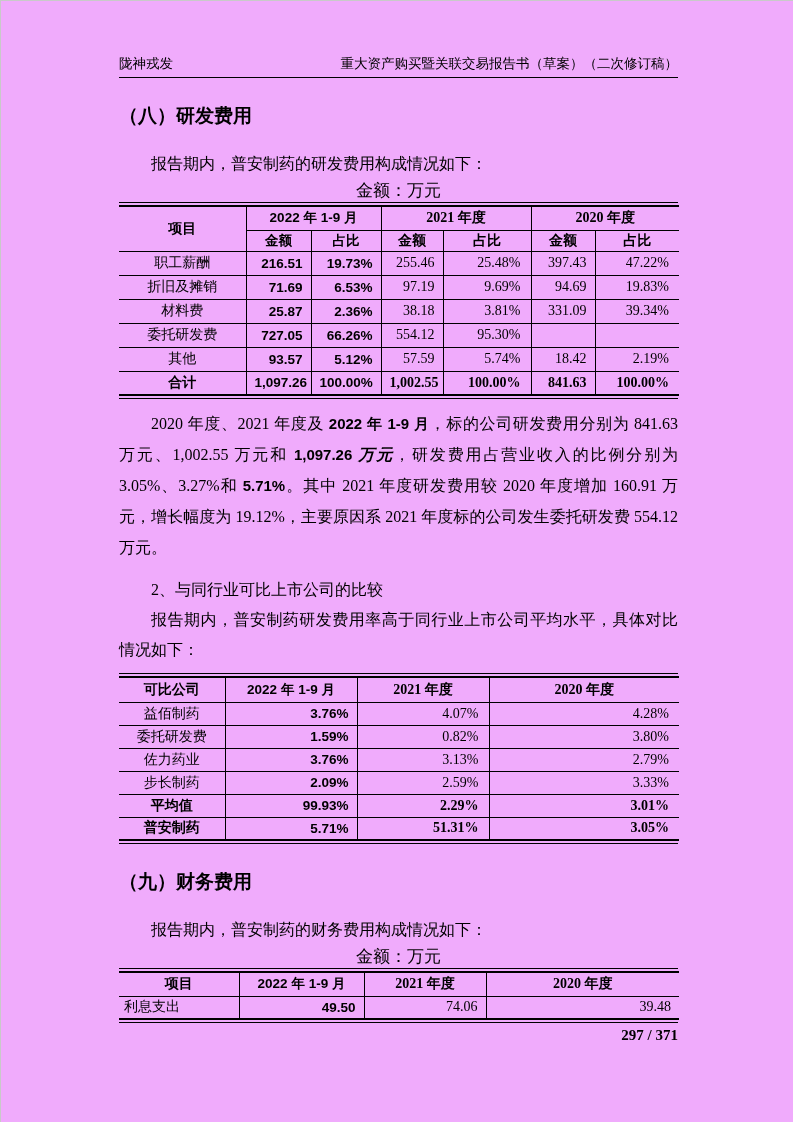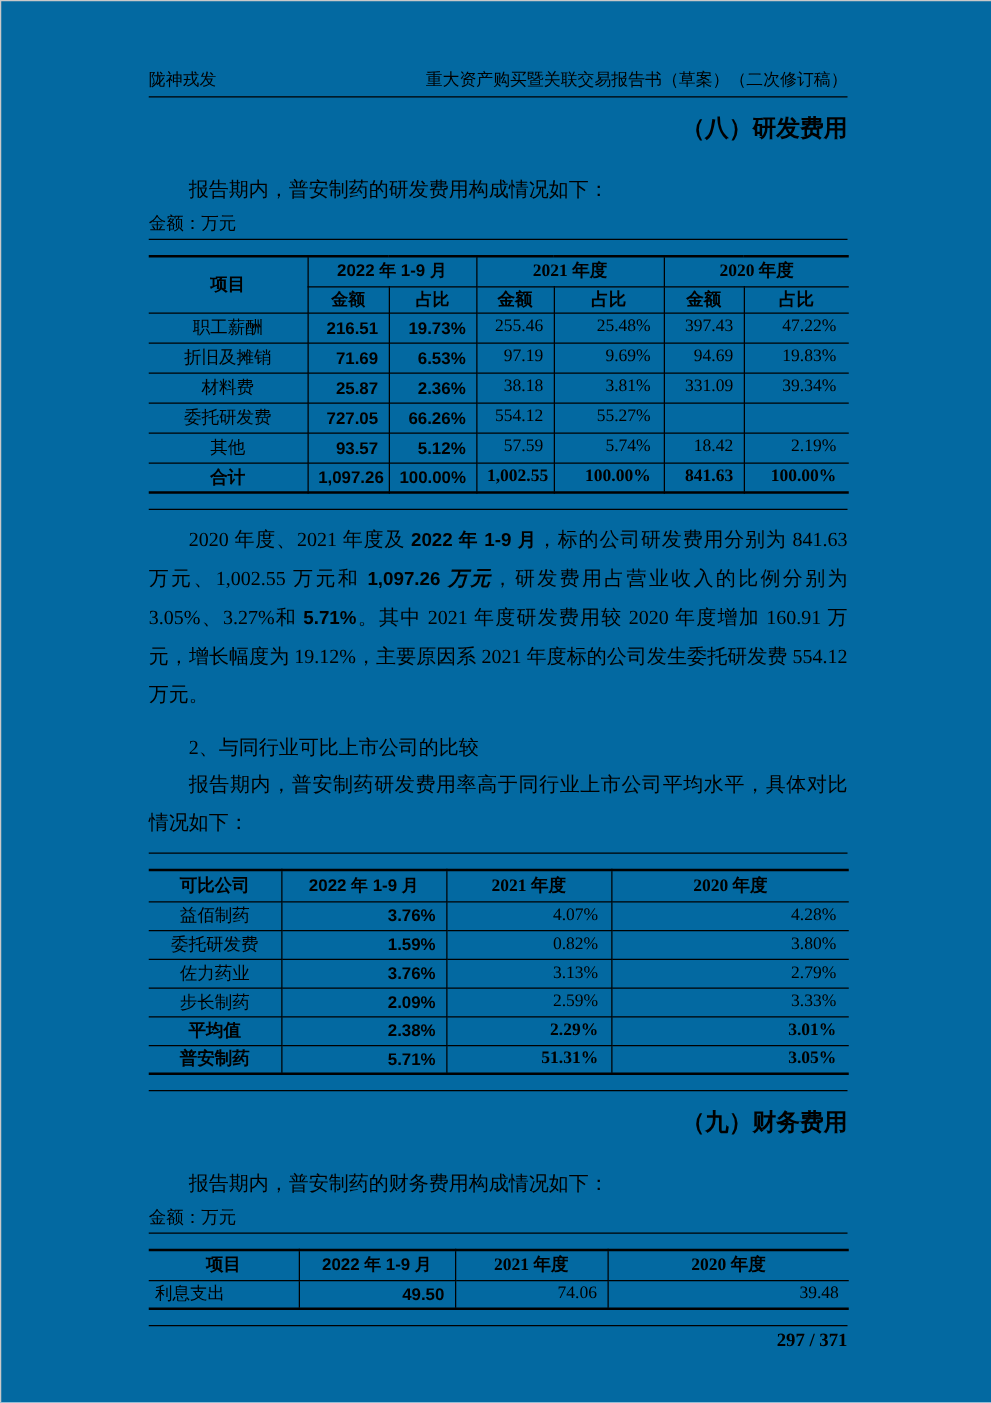--- a/index.html
+++ b/index.html
@@ -1,57 +1,56 @@
 <!DOCTYPE html>
 <html><head>
 <meta charset="utf-8">
 <style>
   * { box-sizing: border-box; }
   html,body { margin:0; padding:0; background:#ffffff; }
   .page {
     position: relative;
     width: 793px; height: 1122px;
-    background: #0369a1;
+    background: #f0abfc;
     color: #000;
     font-family: "Liberation Serif", "DejaVu Serif", serif;
     padding: 55px 115px 30px 118px;
     border-left: 1px solid #c9c9c9;
     border-top: 1px solid #c9c9c9;
     overflow: hidden;
   }
   
   .pghead {
     display: flex; justify-content: space-between; align-items: flex-end;
     font-size: 13.5px; line-height: 15px;
     border-bottom: 1.5px solid #000;
     padding-bottom: 6px;
   }
   
   .sec-title {
-    font-family: Liberation Mono, monospace;
+    font-family: Liberation Sans, sans-serif;
     font-weight: 700; font-size: 19px; line-height: 23px;
-    margin: 15px 0 0 0;
-    text-align: right;
+    margin: 26px 0 0 0;
   }
   .body-p {
     font-size: 16px; line-height: 30px;
     text-indent: 2em; text-align: justify;
     margin: 22px 0 0 0;
   }
   .body-p.tight { margin-top: 12px; }
   .analysis {
     font-size: 16px; line-height: 31px;
     text-indent: 2em; text-align: justify;
     margin: 9px 0 0 0;
   }
   .bs { font-family: "Liberation Sans", "DejaVu Sans", sans-serif; font-weight: 700; font-size: 15px; }
   .bi { font-weight: 700; font-style: italic; }
-  .unit-note { text-align: left; font-size: 14px; line-height: 19px; margin: 2px 0 0 0; }
-  
-  .tw { border-top: 1px solid #000; border-bottom: 1px solid #000; padding: 12px 0; margin-top: 2px; }
+  .unit-note { text-align: center; font-size: 17px; line-height: 19px; margin: 2px 0 0 0; }
+  
+  .tw { border-top: 1px solid #000; border-bottom: 1px solid #000; padding: 2px 0; margin-top: 2px; }
   .tw.mt8 { margin-top: 8px; }
   table.ft {
     width: 100%; border-collapse: collapse; table-layout: fixed;
     border-top: 2px solid #000; border-bottom: 2px solid #000;
     font-size: 14px;
   }
   table.ft th, table.ft td { border: 1px solid #000; padding: 1px 8px; overflow: hidden; }
   table.ft tr > *:first-child { border-left: 0; }
   table.ft tr > *:last-child  { border-right: 0; }
   table.ft tr:first-child > * { border-top: 0; }
@@ -138,21 +137,21 @@
         <td class="num">38.18</td>
         <td class="num pr10">3.81%</td>
         <td class="num">331.09</td>
         <td class="num pr10">39.34%</td>
       </tr>
       <tr>
         <td class="ctr">委托研发费</td>
         <td class="num c22">727.05</td>
         <td class="num c22">66.26%</td>
         <td class="num">554.12</td>
-        <td class="num pr10">55.27%</td>
+        <td class="num pr10">95.30%</td>
         <td class="num"></td>
         <td class="num pr10"></td>
       </tr>
       <tr>
         <td class="ctr">其他</td>
         <td class="num c22">93.57</td>
         <td class="num c22">5.12%</td>
         <td class="num">57.59</td>
         <td class="num pr10">5.74%</td>
         <td class="num">18.42</td>
@@ -210,21 +209,21 @@
         <td class="num pr10">2.79%</td>
       </tr>
       <tr>
         <td class="ctr">步长制药</td>
         <td class="num c22">2.09%</td>
         <td class="num pr10">2.59%</td>
         <td class="num pr10">3.33%</td>
       </tr>
       <tr class="rowb">
         <td class="ctr">平均值</td>
-        <td class="num c22">2.38%</td>
+        <td class="num c22">99.93%</td>
         <td class="num pr10">2.29%</td>
         <td class="num pr10">3.01%</td>
       </tr>
       <tr class="rowb">
         <td class="ctr">普安制药</td>
         <td class="num c22">5.71%</td>
         <td class="num pr10">51.31%</td>
         <td class="num pr10">3.05%</td>
       </tr>
     </tbody>

